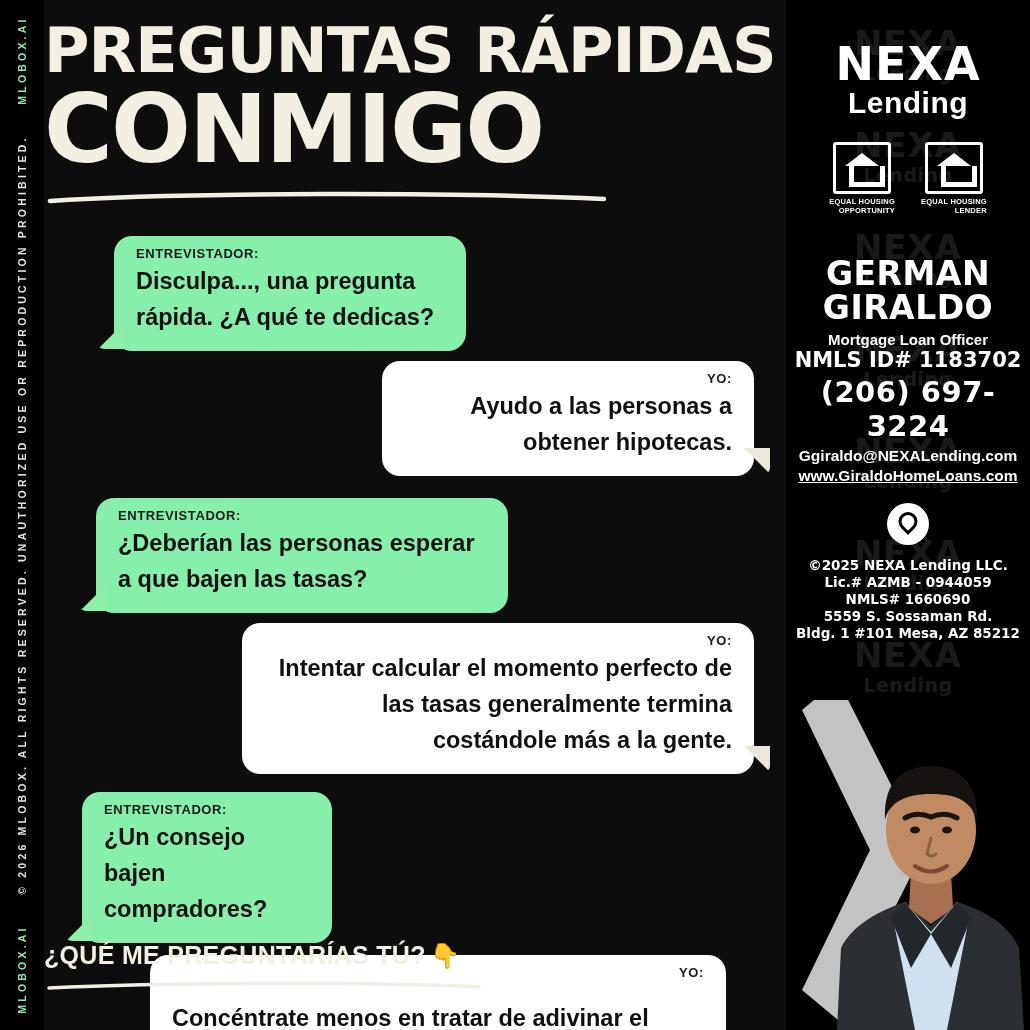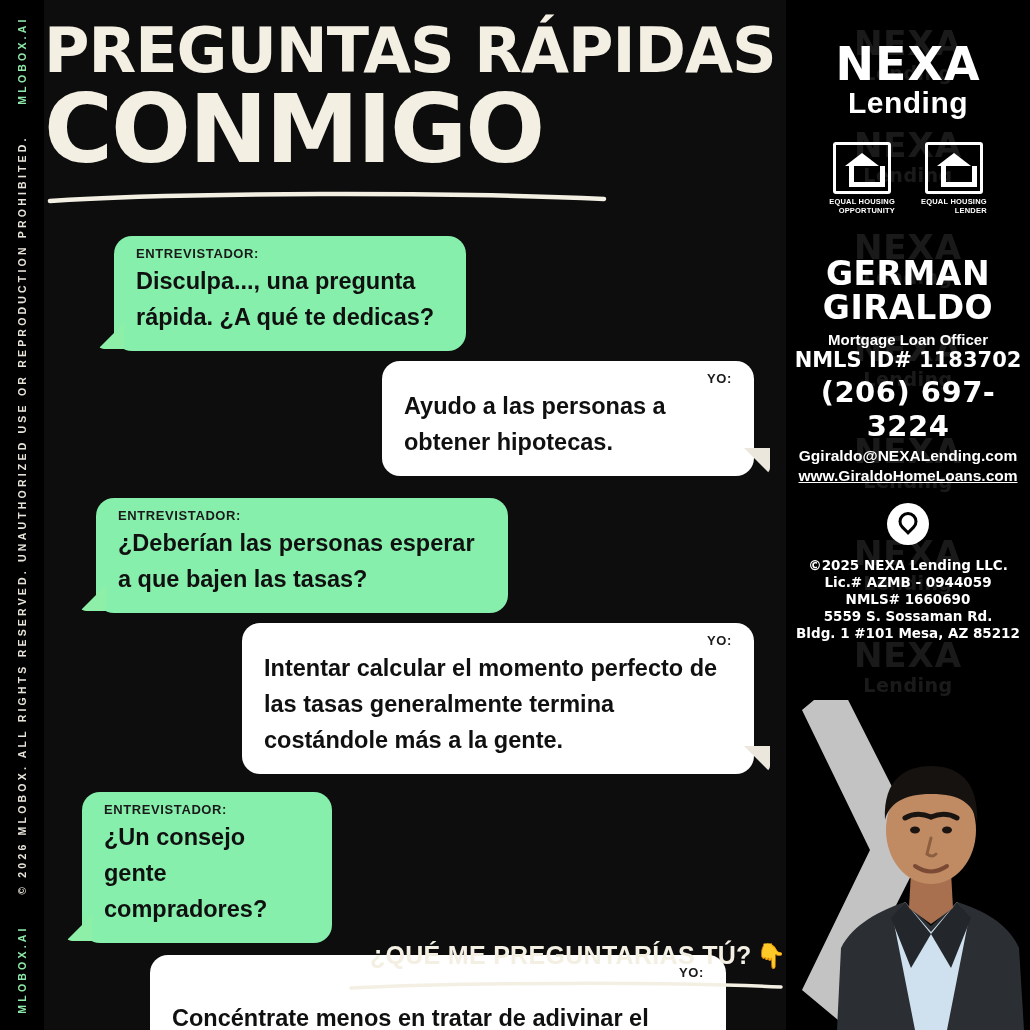--- a/index.html
+++ b/index.html
@@ -123,38 +123,38 @@
     border-style: solid;
     border-width: 0 0 26px 26px;
     border-color: transparent transparent #8ef0a8 transparent;
     border-bottom-left-radius: 6px;
   }
 
   
   .rightwrap { text-align: right; padding-right: 32px; }
   .cream { background: #ffffff; text-align: right; }
   .cream .who { text-align: right; color: #1a1a1a; }
-  .cream .msg { text-align: left; }
+  .cream .msg { text-align: right; }
   .tail-right {
     position: absolute;
     right: -16px;
     bottom: 2px;
     width: 0; height: 0;
     border-style: solid;
     border-width: 0 26px 26px 0;
     border-color: transparent #ece7dd transparent transparent;
     border-bottom-right-radius: 6px;
   }
 
   
   .cta {
     position: absolute;
     left: 0; bottom: 34px;
     width: 742px;
-    text-align: right;
+    text-align: left;
   }
   .cta-text {
     color: #f3efe3;
     font-size: 25px;
     font-weight: 900;
     letter-spacing: 0.3px;
     display: inline-block;
   }
   .cta-emoji { font-size: 24px; }
   .cta-swoosh { margin: 10px auto 0; width: 440px; height: 12px; }
@@ -392,21 +392,21 @@
         <div class="bubble cream" style="width:512px;">
           <span class="who">YO:</span>
           <span class="msg">Intentar calcular el momento perfecto de las tasas generalmente termina costándole más a la gente.</span>
           <span class="tail-right"></span>
         </div>
       </div>
 
       <div class="row" style="margin-top:18px;">
         <div class="bubble green left" style="width:250px; margin-left:38px;">
           <span class="who">ENTREVISTADOR:</span>
-          <span class="msg">¿Un consejo gente compradores?</span>
+          <span class="msg">¿Un consejo bajen compradores?</span>
           <span class="tail-left"></span>
         </div>
       </div>
 
       <div class="row rightwrap" style="margin-top:12px; padding-right:60px;">
         <div class="bubble cream" style="width:576px;">
           <span class="who">YO:</span>
           <span class="msg" style="text-align:left;margin-top:20px;">Concéntrate menos en tratar de adivinar el mercado y más en entrar al mercado.</span>
           <span class="tail-right"></span>
         </div>

